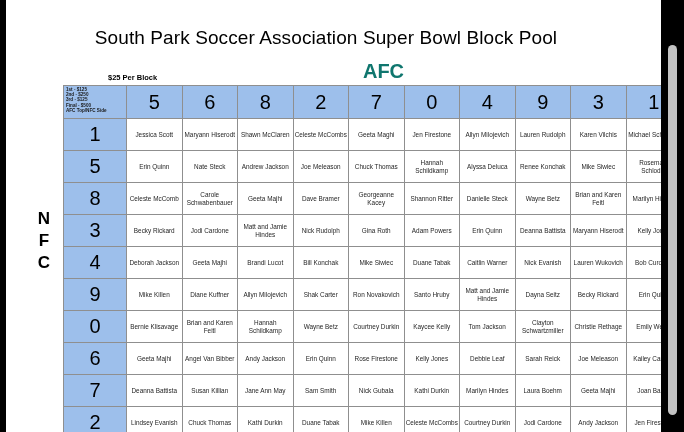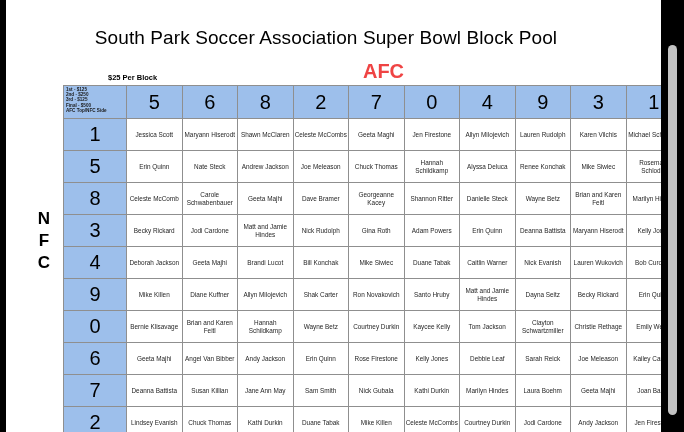--- a/index.html
+++ b/index.html
@@ -64,21 +64,21 @@
 
   
   .afc-banner {
     position: absolute;
     left: 115px;
     top: 60px;
     width: 525px;
     text-align: center;
     font-size: 20px;
     font-weight: bold;
-    color: #ef4444;
+    color: #0f766e;
   }
 
   
   .nfc-label {
     position: absolute;
     left: 20px;
     top: 208px;
     width: 36px;
     text-align: center;
     font-size: 17px;

